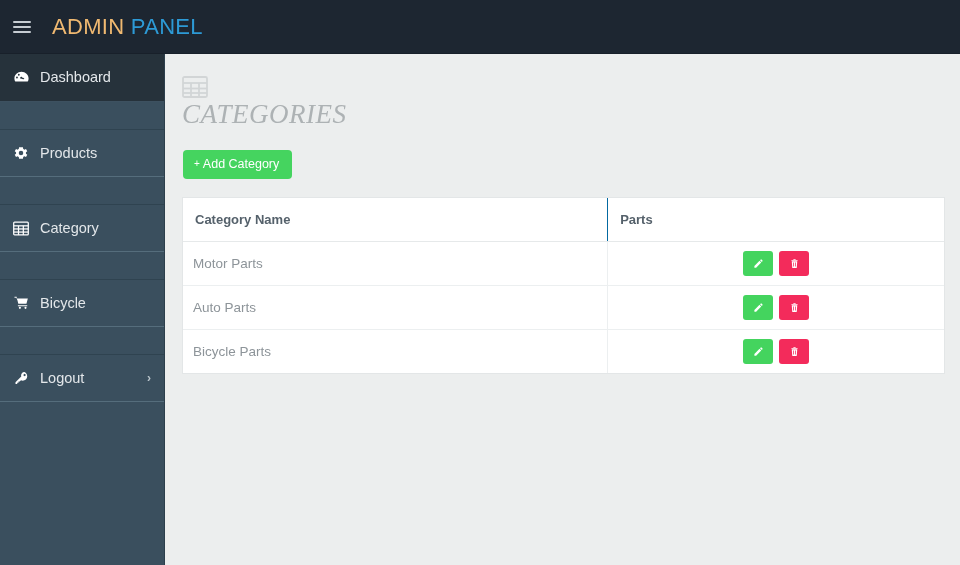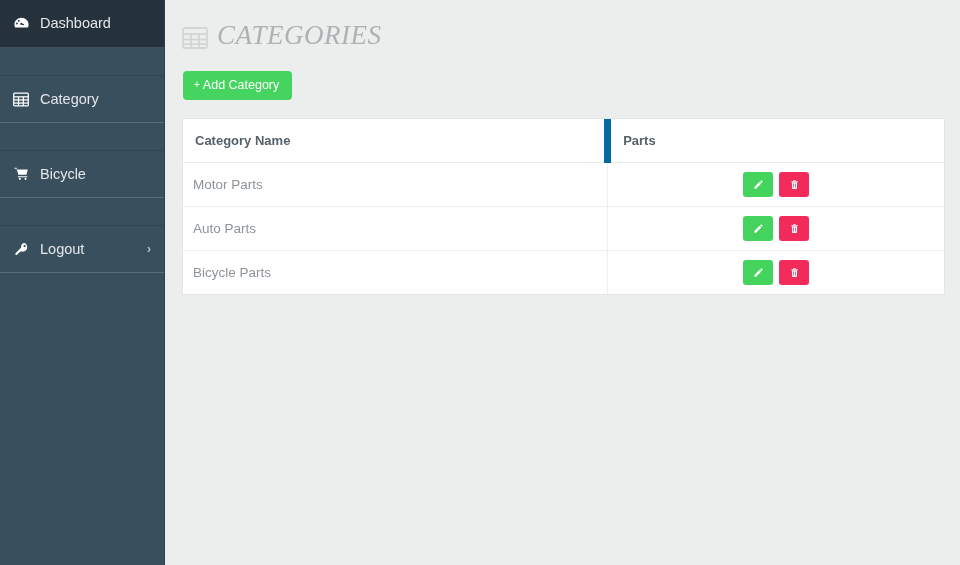--- a/index.html
+++ b/index.html
@@ -121,24 +121,25 @@
   .content {
     flex: 1;
     background: #eceeee;
     padding: 22px 15px 0 15px;
     min-width: 0;
     overflow: hidden;
   }
 
   .page-head {
     display: flex;
-    align-items: flex-end;
-    gap: 9px;
+    align-items: flex-start;
+    gap: 3px;
     padding-left: 2px;
     margin-bottom: 22px;
+    flex-direction: column;
   }
   .page-head-icon { color: #d2d5d6; display: flex; }
   .page-title {
     font-family: "Liberation Serif", serif;
     font-style: italic;
     font-variant: small-caps;
     font-size: 27px;
     color: #adb2b4;
     letter-spacing: 0.5px;
     line-height: 1;
@@ -178,21 +179,21 @@
 
   table.cat-table th {
     text-align: left;
     font-size: 13px;
     font-weight: bold;
     color: #55616b;
     padding: 14px 0 14px 12px;
     border-bottom: 1px solid #e6e9ea;
     background: #ffffff;
   }
-  table.cat-table th.col-name { width: 55.8%; border-right: 7px solid #0369a1; }
+  table.cat-table th.col-name { width: 55.8%; border-right: 1px solid #0369a1; }
   table.cat-table th.col-action { width: 44.2%; }
 
   table.cat-table td {
     height: 44px;
     border-bottom: 1px solid #eceff0;
     font-size: 13.5px;
     color: #8d9499;
     background: #ffffff;
   }
   table.cat-table tr:last-child td { border-bottom: none; }
@@ -223,34 +224,52 @@
   }
   .act-edit { background: #44d45e; }
   .act-del { background: #f32b5b; }
   .act-btn svg { display: block; }
 </style>
 </head>
 <body>
 
 <div class="app">
 
+  <div class="topbar">
+    <div class="hamburger">
+      <span></span>
+      <span></span>
+      <span></span>
+    </div>
+    <div class="brand">
+      <span class="b-admin">ADMIN</span><span>&nbsp;</span><span class="b-panel">PANEL</span>
+    </div>
+  </div>
 
   <div class="body-row">
 
     <div class="sidebar">
 
       <div class="nav-item active">
         <span class="nav-icon">
           <svg width="17" height="17" viewBox="0 0 24 24" fill="#ffffff">
             <path d="M12 4C6.5 4 2 8.2 2 13.4c0 1.6.4 3.1 1.2 4.4h17.6c.8-1.3 1.2-2.8 1.2-4.4C22 8.2 17.5 4 12 4zm-6.4 9.3a1.3 1.3 0 110-2.6 1.3 1.3 0 010 2.6zm2.6-3.9a1.3 1.3 0 110-2.6 1.3 1.3 0 010 2.6zm6.6 5.3l-2.3-1.1c-.4.3-1 .4-1.5.2a1.45 1.45 0 01-.8-1.9c.3-.7 1.1-1.1 1.9-.8.4.2.7.5.8.9l2.5.6c.4.1.6.5.5.9-.1.5-.6.6-1.1.3z"></path>
           </svg>
         </span>
         <span class="nav-label">Dashboard</span>
       </div>
 
+      <div class="nav-item">
+        <span class="nav-icon">
+          <svg width="16" height="16" viewBox="0 0 24 24" fill="#ffffff">
+            <path d="M19.4 13a7.6 7.6 0 000-2l2-1.6-1.9-3.3-2.4 1a7.5 7.5 0 00-1.8-1l-.4-2.6H9.1l-.4 2.6c-.6.3-1.2.6-1.8 1l-2.4-1L2.6 9.4 4.6 11a7.6 7.6 0 000 2l-2 1.6 1.9 3.3 2.4-1c.6.4 1.2.8 1.8 1l.4 2.6h5.8l.4-2.6c.6-.3 1.2-.6 1.8-1l2.4 1 1.9-3.3-2-1.6zM12 15.4A3.4 3.4 0 1112 8.6a3.4 3.4 0 010 6.8z"></path>
+          </svg>
+        </span>
+        <span class="nav-label">Products</span>
+      </div>
 
       <div class="nav-item">
         <span class="nav-icon">
           <svg width="16" height="15" viewBox="0 0 18 16" fill="none" stroke="#ffffff" stroke-width="1.4">
             <rect x="0.8" y="0.8" width="16.4" height="14.4" rx="1"></rect>
             <line x1="0.8" y1="5" x2="17.2" y2="5"></line>
             <line x1="0.8" y1="8.5" x2="17.2" y2="8.5"></line>
             <line x1="0.8" y1="12" x2="17.2" y2="12"></line>
             <line x1="6.2" y1="5" x2="6.2" y2="15.2"></line>
             <line x1="11.6" y1="5" x2="11.6" y2="15.2"></line>

